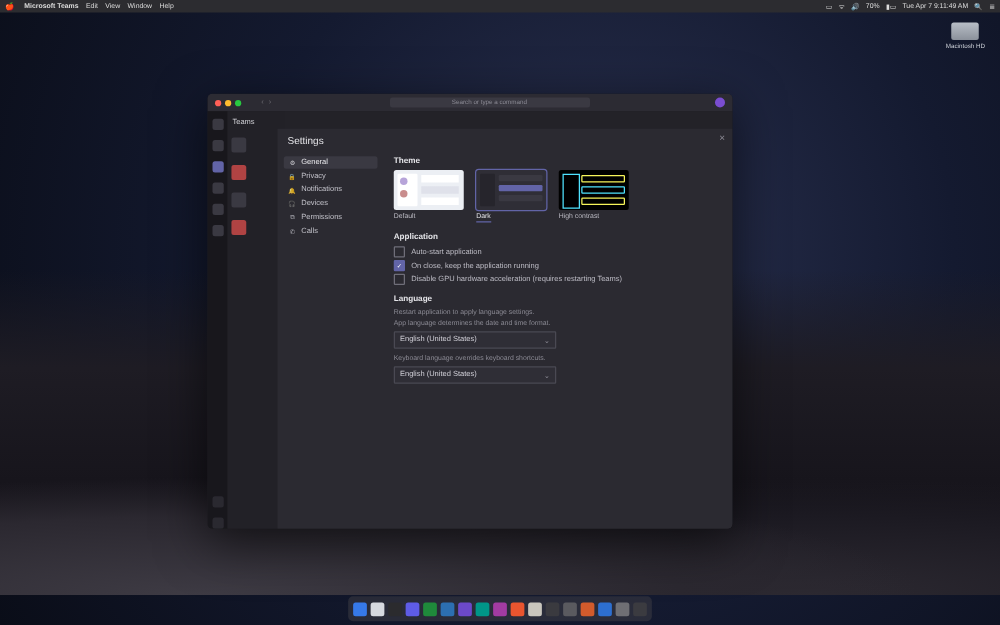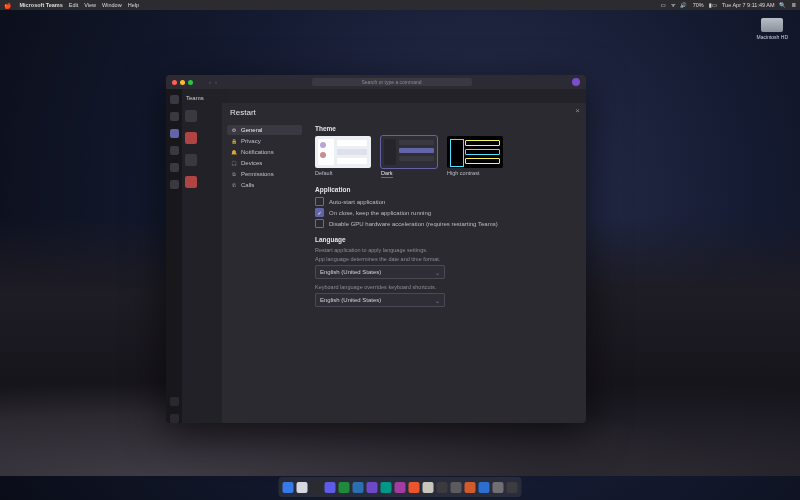--- a/index.html
+++ b/index.html
@@ -204,21 +204,21 @@
             <span>▭</span>
             <span>☺</span>
             <span>▷</span>
             <span>⋯</span>
             <span class="send">➤</span>
           </div>
         </div>
       </div>
 
       <div class="settings">
-        <div class="s-title">Restart</div>
+        <div class="s-title">Settings</div>
         <div class="close-x">×</div>
 
         <div class="s-side">
           <div class="s-item active">
             <span class="s-ico">⚙</span>
             <span>General</span>
           </div>
           <div class="s-item">
             <span class="s-ico">🔒</span>
             <span>Privacy</span>

